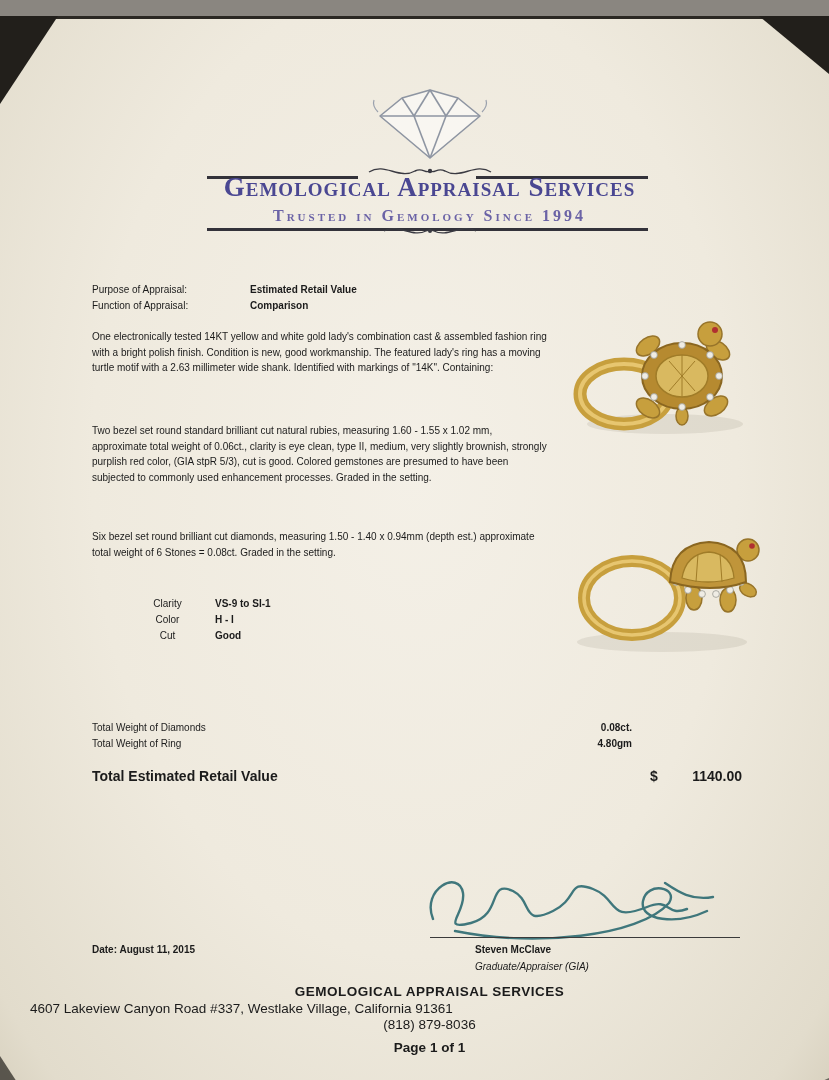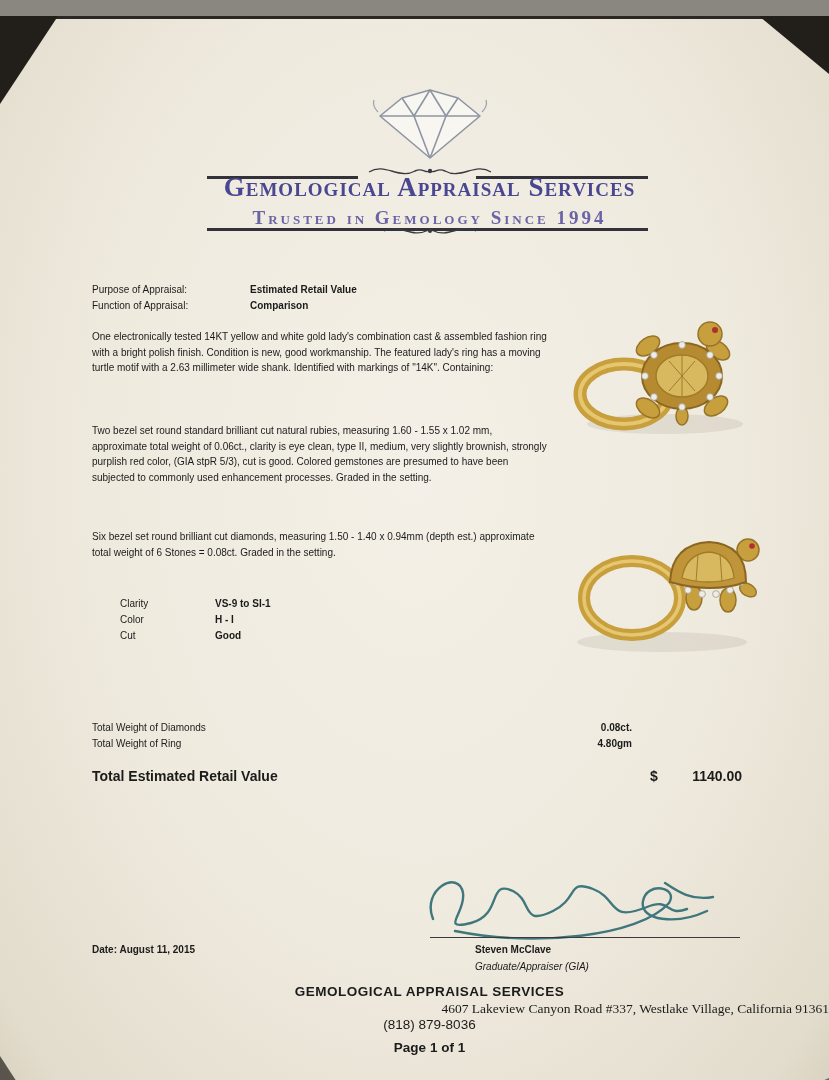--- a/index.html
+++ b/index.html
@@ -17,28 +17,28 @@
   .c-bl{left:0;bottom:0;width:26px;height:40px;clip-path:polygon(0 0,0 100%,100% 100%);opacity:.7;}
   .c-br{right:0;bottom:0;width:40px;height:18px;clip-path:polygon(100% 0,100% 100%,0 100%);opacity:.6;}
   
   .hdr-center{left:30px;width:799px;text-align:center;}
   .org-title{
     top:156px;font-family:"Liberation Serif", serif;font-variant:small-caps;
     font-size:27px;letter-spacing:1px;color:#4a4792;font-weight:600;
   }
   .tagline{
     top:191px;font-family:"Liberation Serif", serif;font-variant:small-caps;
-    font-size:19px;letter-spacing:3px;color:#6b63a6;font-weight:600;
+    font-size:16px;letter-spacing:3px;color:#6b63a6;font-weight:600;
   }
   .rule{height:2.5px;background:#33323a;}
   
   .bodytxt{font-size:10px;line-height:15.6px;color:#1b1b1b;}
   .b{font-weight:bold;}
   .row-label{display:inline-block;width:158px;}
-  .grade-label{display:inline-block;width:95px;}
+  .grade-label{display:inline-block;width:95px;text-align:center;}
   .tot-label{display:inline-block;width:300px;}
   .tot-val{position:absolute;left:400px;width:140px;text-align:right;font-weight:bold;}
   .total-line{font-size:14px;font-weight:bold;}
   .sig-underline{border-top:1.5px solid #3a3a3a;}
   .italic{font-style:italic;}
   .footer-line{font-size:13.5px;line-height:16px;}
 </style>
 </head>
 <body>
 
@@ -211,17 +211,17 @@
       </g>
     </svg>
   </div>
   <div class="abs sig-underline" style="left:430px;top:921px;width:310px;"></div>
 
   <div class="abs bodytxt b" style="left:92px;top:926px;">Date: August 11, 2015</div>
   <div class="abs bodytxt b" style="left:475px;top:926px;">Steven McClave</div>
   <div class="abs bodytxt italic" style="left:475px;top:943px;">Graduate/Appraiser (GIA)</div>
 
   <div class="abs footer-line b" style="left:30px;width:799px;top:968px;text-align:center;letter-spacing:.5px;">GEMOLOGICAL APPRAISAL SERVICES</div>
-  <div class="abs footer-line" style="left:30px;width:799px;top:985px;text-align:right;font-family:Liberation Serif, serif;">4607 Lakeview Canyon Road #337, Westlake Village, California 91361</div>
+  <div class="abs footer-line" style="left:30px;width:799px;top:985px;text-align:left;">4607 Lakeview Canyon Road #337, Westlake Village, California 91361</div>
   <div class="abs footer-line" style="left:30px;width:799px;top:1001px;text-align:center;">(818) 879-8036</div>
   <div class="abs footer-line b" style="left:30px;width:799px;top:1024px;text-align:center;">Page 1 of 1</div>
 
 </div>
 
 </body></html>

